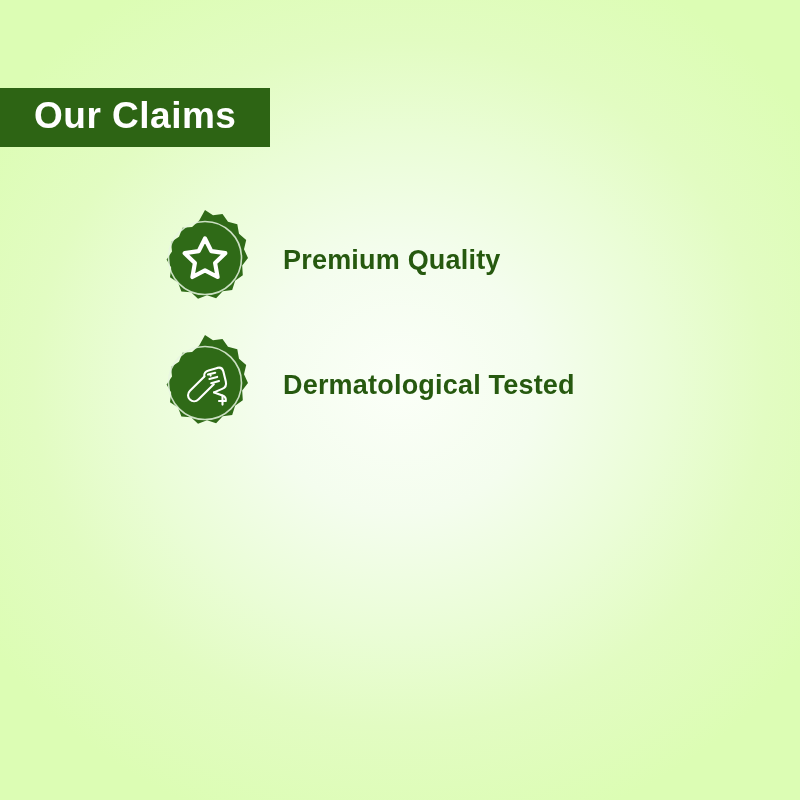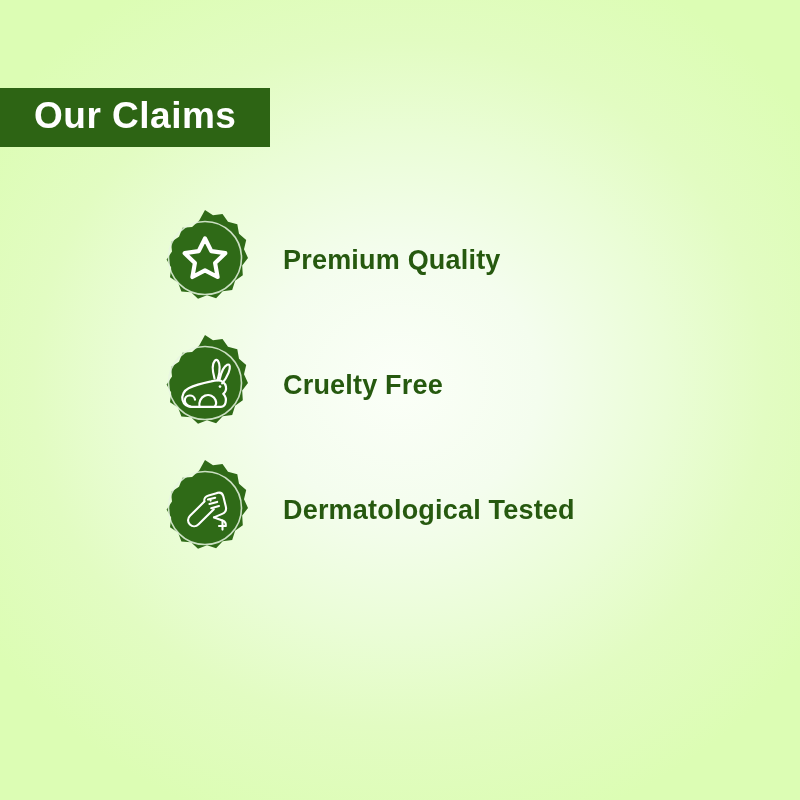--- a/index.html
+++ b/index.html
@@ -120,55 +120,20 @@
             L52 61.4
             L39.4 68.0
             L41.9 54.0
             L31.7 44.2
             L45.7 42.1 Z"></path>
         </svg>
       </div>
       <div class="claim-label">Premium Quality</div>
     </div>
 
-    <div class="claim-row">
-      <div class="badge">
-        <svg viewBox="0 0 104 104" xmlns="http://www.w3.org/2000/svg">
-          <path fill="#2f6a17" d="
-            M52 1
-            L60.0 6.2 L69.5 5.0 L75.0 12.8 L84.3 15.2 L86.0 24.7 L93.2 30.9
-            L91.0 40.3 L95.0 49.0 L89.2 56.6 L89.8 66.2 L82.1 71.8 L79.2 81.0
-            L69.7 82.3 L63.1 89.3 L54.0 86.3 L45.0 89.8 L38.0 83.2 L28.4 82.5
-            L25.0 73.4 L17.0 68.3 L18.2 58.8 L13.6 50.4 L19.0 42.5 L18.0 32.9
-            L26.0 27.8 L29.5 18.8 L39.1 17.9 L46.2 11.4 Z"></path>
-          <circle cx="52" cy="49" r="36.5" fill="none" stroke="#e8f5e2" stroke-width="1.6" opacity="0.85"></circle>
-          <g fill="none" stroke="#ffffff" stroke-width="2.2" stroke-linejoin="round" stroke-linecap="round">
-
-            <path d="M61.5 44.5 C59.5 37.5 59.0 30.0 61.8 26.8 C64.3 24.0 66.3 27.8 66.6 33.0 C66.9 38.4 65.7 43.0 64.6 46.2"></path>
-            <path d="M66.5 45.5 C68.0 39.0 70.8 32.5 74.2 30.8 C77.2 29.4 77.6 33.6 75.6 38.6 C73.6 43.6 70.8 47.4 69.2 49.4"></path>
-
-            <path d="M64.6 46.4 C68.8 46.2 72.2 49.0 72.9 52.5 C73.5 55.5 72.2 58.3 70.2 59.8
-                     C72.4 62.0 73.4 65.3 72.6 68.6
-                     C71.9 71.6 69.9 72.9 68.0 72.9
-                     L38.6 72.9
-                     C34.2 72.9 30.6 70.2 29.6 66.3
-                     C28.4 61.3 31.1 56.4 35.6 54.2
-                     C42.0 51.1 50.6 49.0 58.2 47.4
-                     C60.3 46.9 62.5 46.5 64.6 46.4 Z"></path>
-
-            <path d="M37.5 72.6 C34.3 71.5 32.0 69.6 31.8 66.8 C31.6 63.8 33.8 61.7 36.6 61.5 C39.4 61.3 41.6 63.2 42.0 65.6"></path>
-
-            <path d="M46.5 72.7 C45.6 68.4 47.6 63.3 52.0 61.6 C56.4 59.9 61.0 62.1 62.5 66.0 C63.6 68.8 62.8 71.5 61.4 72.8"></path>
-
-            <circle cx="67.0" cy="52.6" r="1.35" fill="#ffffff" stroke="none"></circle>
-          </g>
-        </svg>
-      </div>
-      <div class="claim-label">Cruelty Free</div>
-    </div>
 
 
     <div class="claim-row">
       <div class="badge">
         <svg viewBox="0 0 104 104" xmlns="http://www.w3.org/2000/svg">
           <path fill="#2f6a17" d="
             M52 1
             L60.0 6.2 L69.5 5.0 L75.0 12.8 L84.3 15.2 L86.0 24.7 L93.2 30.9
             L91.0 40.3 L95.0 49.0 L89.2 56.6 L89.8 66.2 L82.1 71.8 L79.2 81.0
             L69.7 82.3 L63.1 89.3 L54.0 86.3 L45.0 89.8 L38.0 83.2 L28.4 82.5

